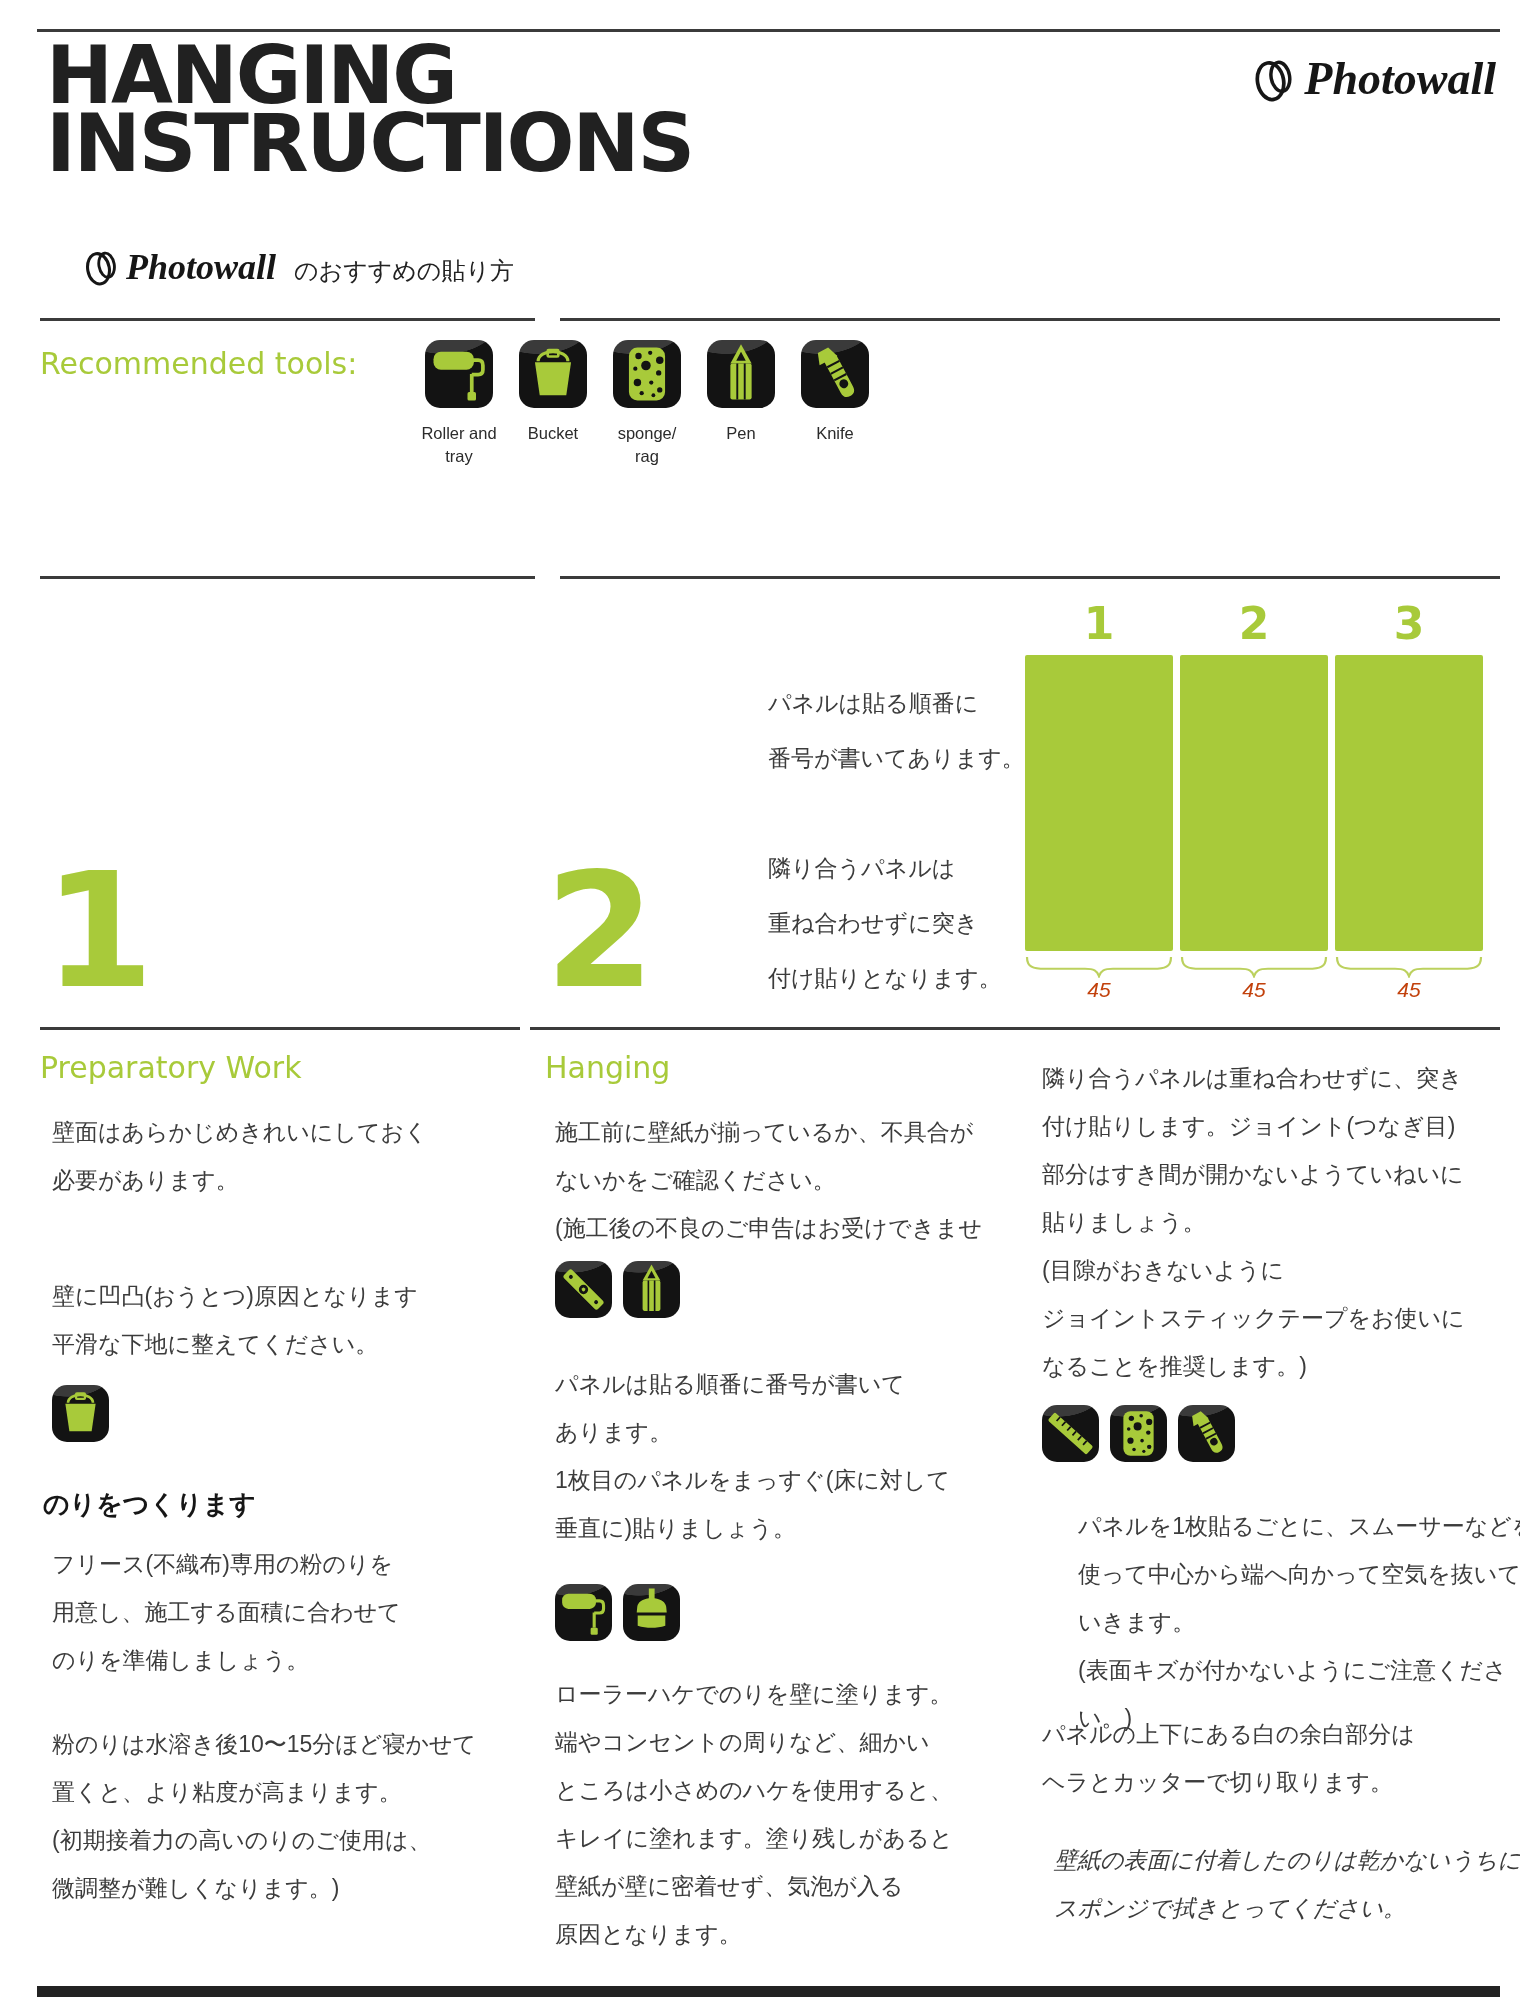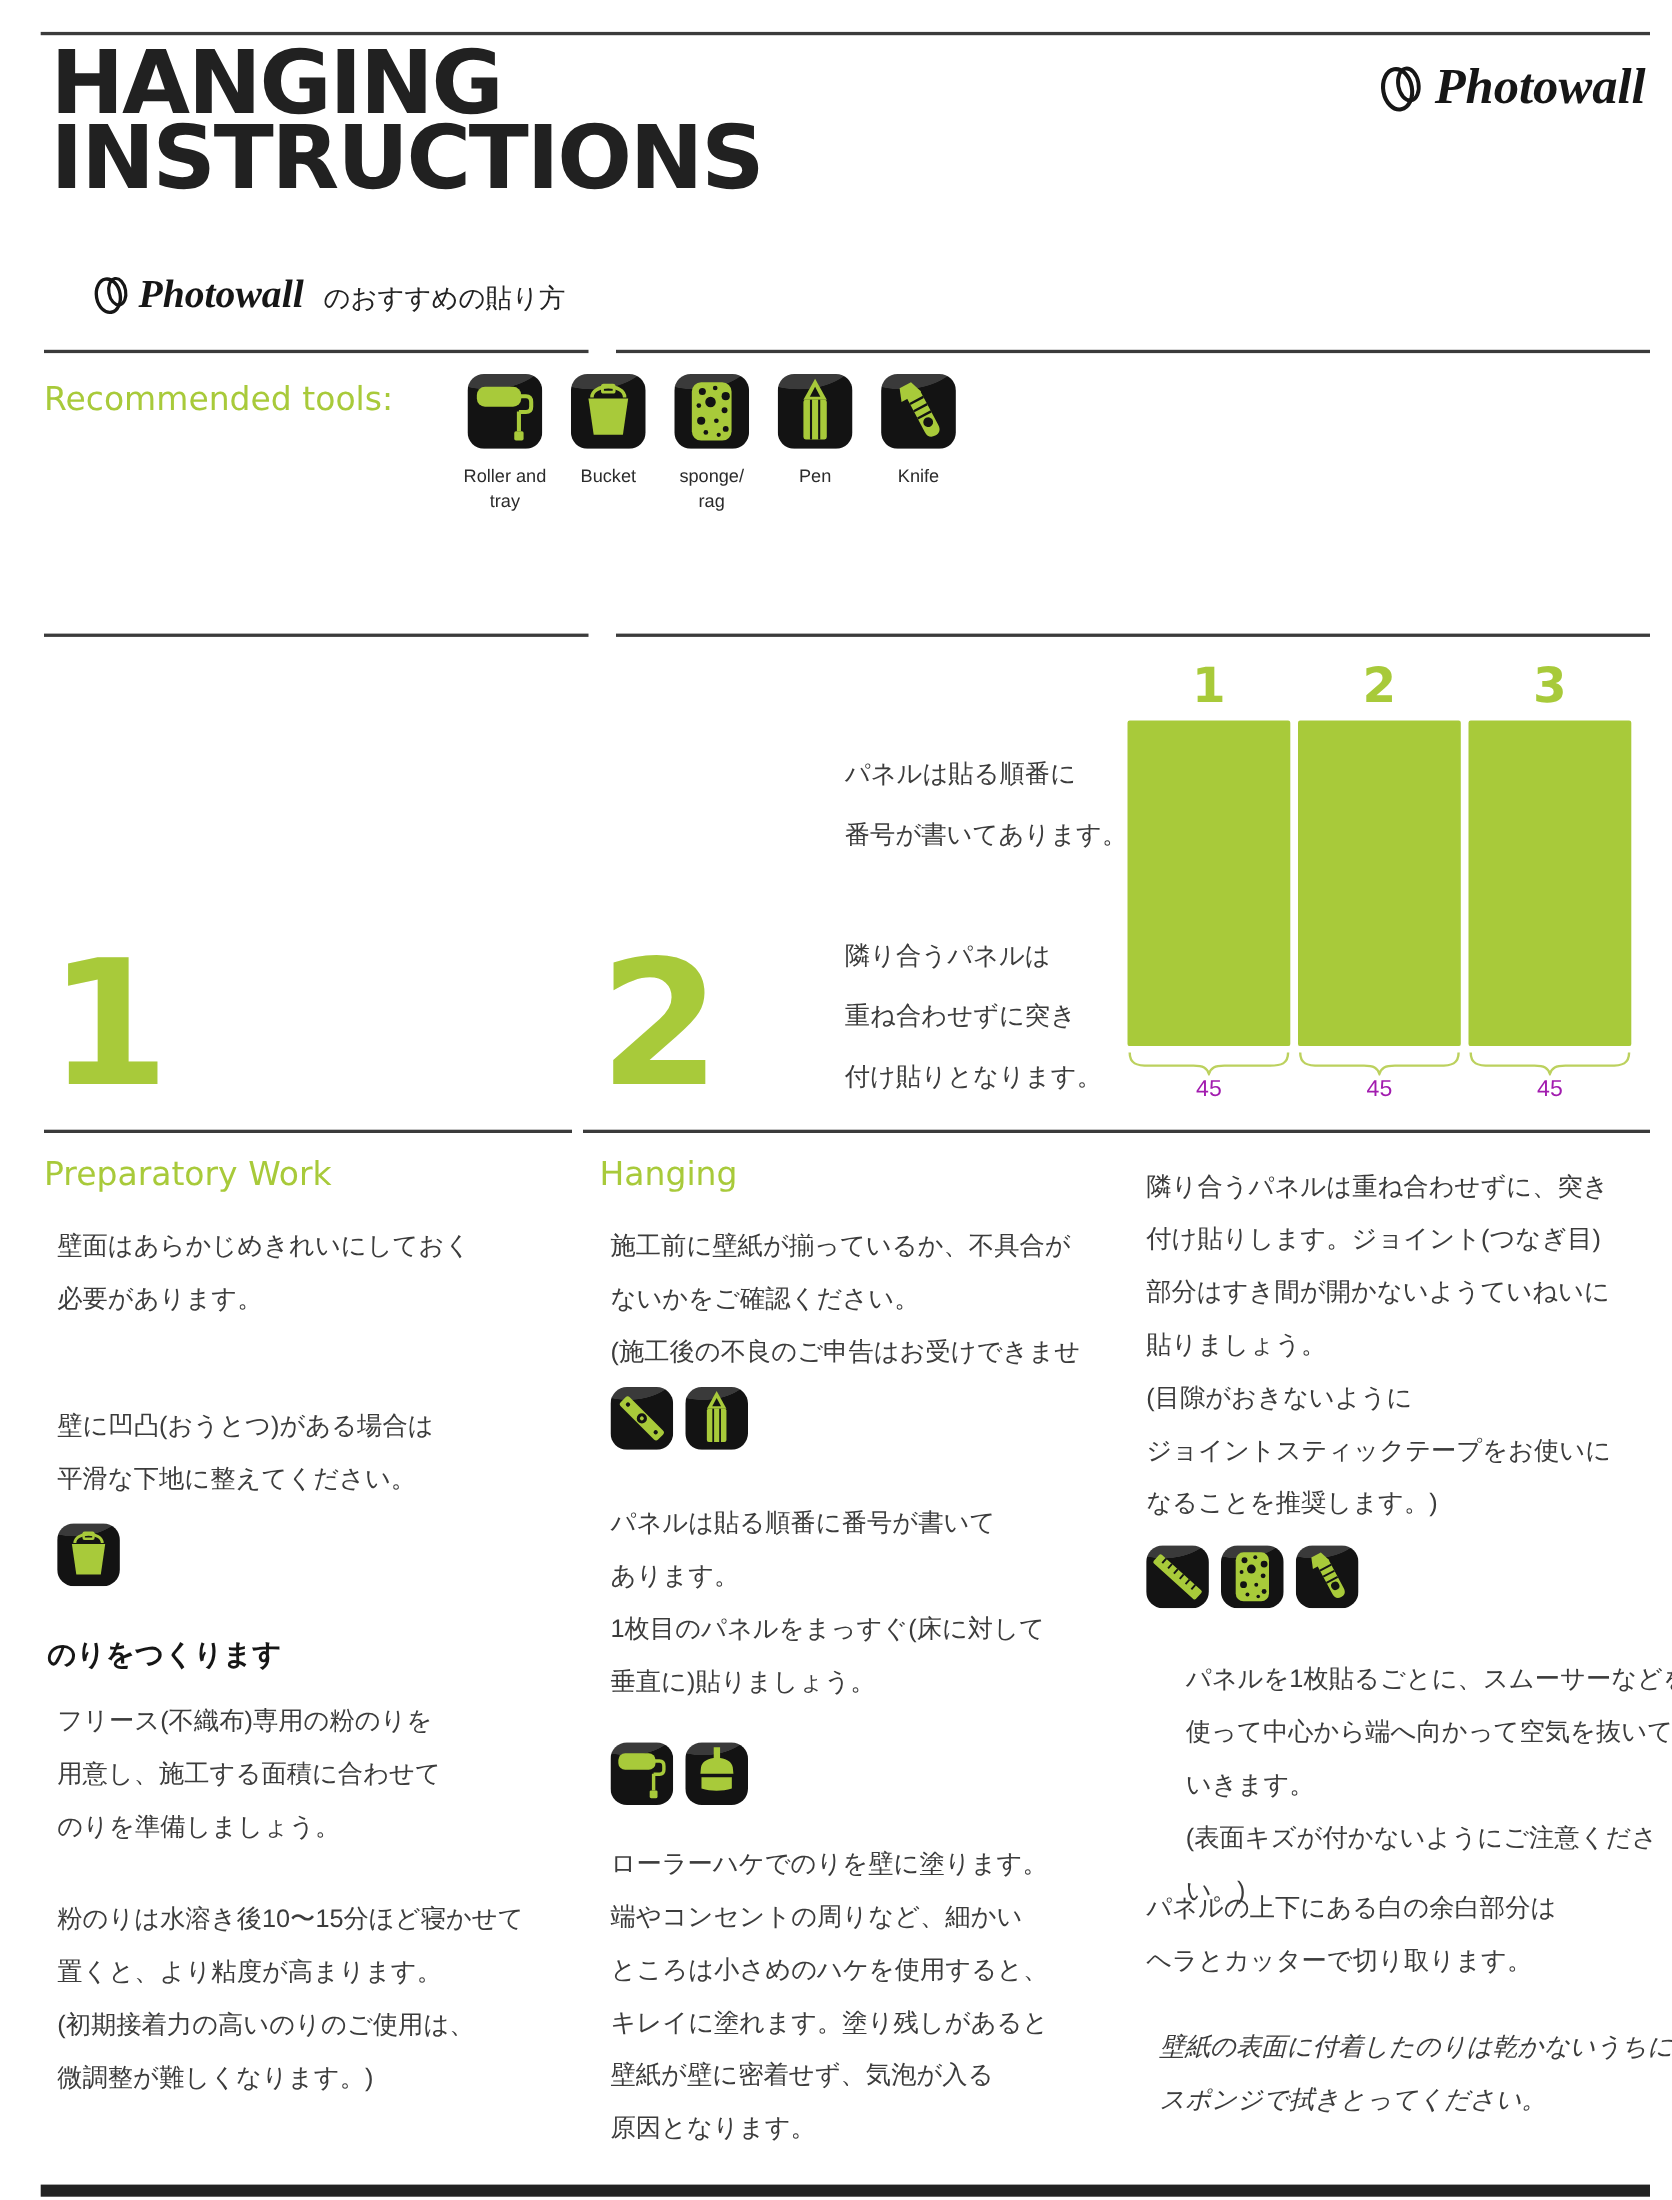--- a/index.html
+++ b/index.html
@@ -33,21 +33,21 @@
   
   .diagram{position:absolute;left:1025px;top:598px;width:458px;}
   .dg-numbers{display:flex;gap:7px;}
   .dg-numbers span{width:148px;text-align:center;font-size:44px;font-weight:800;color:#a8ca3a;
                    font-family:"DejaVu Sans",sans-serif;}
   .dg-panels{display:flex;gap:7px;margin-top:6px;}
   .dg-panels .panel{width:148px;height:296px;background:#a8ca3a;border-radius:2px;}
   .dg-braces{display:flex;gap:7px;margin-top:5px;}
   .dg-braces svg{width:148px;height:22px;}
   .dg-labels{display:flex;gap:7px;}
-  .dg-labels span{width:148px;text-align:center;font-size:21px;color:#a21caf;}
+  .dg-labels span{width:148px;text-align:center;font-size:21px;color:#c2410c;font-style:italic;}
   
   .col{position:absolute;top:1042px;}
   .col > *{position:absolute;}
   .jp{font-size:23px;line-height:48px;color:#3c3c3c;white-space:pre-line;width:100%;}
   .jp-bold{font-size:26px;font-weight:700;color:#161616;}
   .minitile{width:57px;height:57px;}
   .icon-row{display:flex;gap:11px;}
   .note{position:absolute;left:768px;top:676px;font-size:23px;line-height:55px;color:#3c3c3c;white-space:pre-line;}
 </style>
 </head>
@@ -239,21 +239,21 @@
     </div>
   </div>
 
   <div class="rule" style="left:40px;top:1027px;width:480px;"></div>
   <div class="rule" style="left:530px;top:1027px;width:970px;"></div>
 
   <div class="col" style="left:40px;width:470px;height:950px;">
     <div class="ghead" style="left:0;top:8px;position:absolute;">Preparatory Work</div>
     <div class="jp" style="left:12px;top:66px;">壁面はあらかじめきれいにしておく
 必要があります。</div>
-    <div class="jp" style="left:12px;top:230px;">壁に凹凸(おうとつ)がある場合は
+    <div class="jp" style="left:12px;top:230px;">壁に凹凸(おうとつ)原因となります
 平滑な下地に整えてください。</div>
     <div class="tile minitile" style="left:12px;top:343px;">
       <svg class="glyph">
           <use href="#sym-bucket"></use>
         </svg>
     </div>
     <div class="jp jp-bold" style="left:3px;top:438px;">のりをつくります</div>
     <div class="jp" style="left:12px;top:498px;">フリース(不織布)専用の粉のりを
 用意し、施工する面積に合わせて
 のりを準備しましょう。</div>

